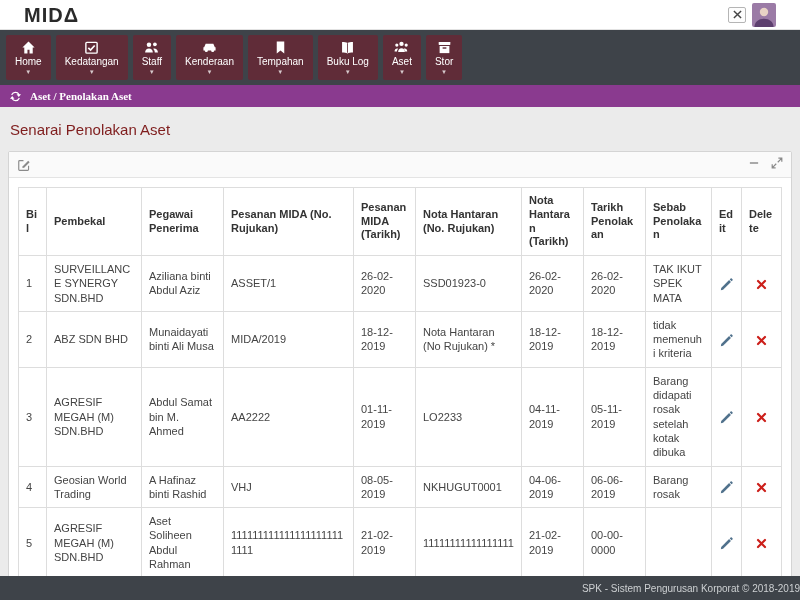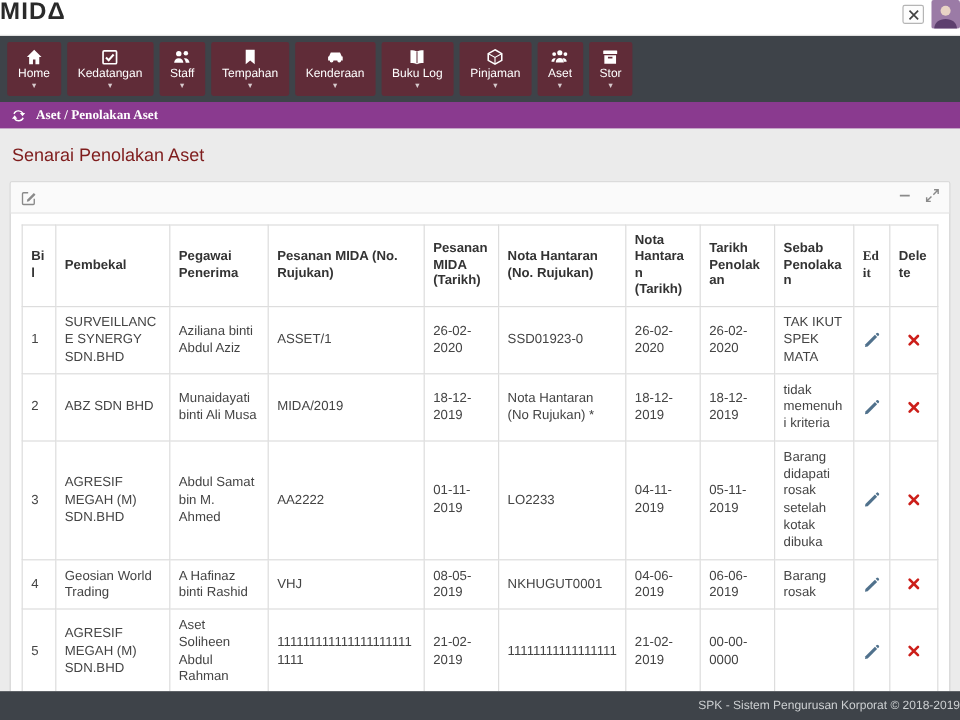--- a/index.html
+++ b/index.html
@@ -7,21 +7,21 @@
   body {
     width:800px; height:600px; overflow:hidden;
     font-family:"Liberation Sans", sans-serif;
     background:#ebebeb;
   }
   .app { display:flex; flex-direction:column; height:600px; }
 
   
   .topbar {
     flex:0 0 30px; background:#fff; border-bottom:1px solid #e2e2e2;
-    display:flex; align-items:flex-start; justify-content:space-between; padding:0 0;
+    display:flex; align-items:center; justify-content:space-between; padding:0 24px;
   }
   .logo { font-size:20px; font-weight:bold; color:#2a2a2a; letter-spacing:1px; line-height:1; }
   .topbar-right { display:flex; align-items:center; gap:6px; }
   .close-btn {
     width:18px; height:16px; border:1px solid #b5b5b5; background:#fdfdfd; border-radius:2px;
     display:flex; align-items:center; justify-content:center; padding:0; cursor:pointer;
   }
   .avatar { width:24px; height:24px; border-radius:2px; overflow:hidden; cursor:pointer; }
 
   
@@ -69,21 +69,21 @@
   th { font-weight:bold; color:#333; background:#fff; line-height:1.25; }
   td { color:#444; line-height:1.3; }
   th:nth-child(1), td:nth-child(1){ width:28px; }
   th:nth-child(2), td:nth-child(2){ width:95px; }
   th:nth-child(3), td:nth-child(3){ width:82px; }
   th:nth-child(4), td:nth-child(4){ width:130px; }
   th:nth-child(5), td:nth-child(5){ width:62px; }
   th:nth-child(6), td:nth-child(6){ width:106px; }
   th:nth-child(7), td:nth-child(7){ width:62px; }
   th:nth-child(8), td:nth-child(8){ width:62px; }
-  th:nth-child(10), td:nth-child(10){ width:30px;font-family:Liberation Serif, serif; }
+  th:nth-child(10), td:nth-child(10){ width:30px; }
   th:nth-child(11), td:nth-child(11){ width:40px; }
   td.cell-action { text-align:center; }
   .act { display:inline-flex; cursor:pointer; vertical-align:middle; }
 
   
   .footer {
     flex:0 0 24px; background:var(--nav-bg,#3e4349);
     display:flex; align-items:center; justify-content:flex-end;
   }
   .footer span { color:#cdd0d2; font-size:10px; }
@@ -141,53 +141,43 @@
             <circle cx="11.6" cy="4.6" r="2"></circle>
             <path d="M10.8 9.1c2.2.1 3.9 1.6 4.1 4.1h-3.4c-.1-1.6-.7-3-1.8-3.9z"></path>
           </svg>
         </span>
         <span class="nav-label">Staff</span>
         <span class="nav-caret">▾</span>
       </div>
       <div class="nav-item">
         <span class="nav-ic">
           <svg viewBox="0 0 16 16" width="15" height="15">
+            <path fill="#fff" d="M2.3 7.6 3.9 4h8.2l1.6 3.6h.8v3.6h-1.4a1.7 1.7 0 0 1-3.4 0H6.3a1.7 1.7 0 0 1-3.4 0H1.5V7.6z"></path>
+          </svg>
+        </span>
+        <span class="nav-label">Kenderaan</span>
+        <span class="nav-caret">▾</span>
+      </div>
+      <div class="nav-item">
+        <span class="nav-ic">
+          <svg viewBox="0 0 16 16" width="15" height="15">
             <path fill="#fff" d="M4 1.5h8v13l-4-3.3-4 3.3z"></path>
           </svg>
         </span>
         <span class="nav-label">Tempahan</span>
-        <span class="nav-caret">▾</span>
-      </div>
-      <div class="nav-item">
-        <span class="nav-ic">
-          <svg viewBox="0 0 16 16" width="15" height="15">
-            <path fill="#fff" d="M2.3 7.6 3.9 4h8.2l1.6 3.6h.8v3.6h-1.4a1.7 1.7 0 0 1-3.4 0H6.3a1.7 1.7 0 0 1-3.4 0H1.5V7.6z"></path>
-          </svg>
-        </span>
-        <span class="nav-label">Kenderaan</span>
         <span class="nav-caret">▾</span>
       </div>
       <div class="nav-item">
         <span class="nav-ic">
           <svg viewBox="0 0 16 16" width="15" height="15">
             <path fill="#fff" d="M8 3.2C6.7 2.3 4.7 2 2.2 2v11.3c2.5 0 4.5.3 5.8 1.2 1.3-.9 3.3-1.2 5.8-1.2V2c-2.5 0-4.5.3-5.8 1.2z"></path>
             <path stroke="#602c38" stroke-width=".9" d="M8 3.4v10.2"></path>
           </svg>
         </span>
         <span class="nav-label">Buku Log</span>
-        <span class="nav-caret">▾</span>
-      </div>
-      <div class="nav-item">
-        <span class="nav-ic">
-          <svg viewBox="0 0 16 16" width="15" height="15">
-            <path fill="none" stroke="#fff" stroke-width="1.4" d="M8 1.6 14 5v6L8 14.4 2 11V5z"></path>
-            <path fill="none" stroke="#fff" stroke-width="1" d="M2.2 5.2 8 8.4l5.8-3.2M8 8.4V14"></path>
-          </svg>
-        </span>
-        <span class="nav-label">Pinjaman</span>
         <span class="nav-caret">▾</span>
       </div>
       <div class="nav-item">
         <span class="nav-ic">
           <svg viewBox="0 0 16 16" width="15" height="15" fill="#fff">
             <circle cx="8" cy="4.2" r="2.3"></circle>
             <path d="M4.4 12.8c0-2.3 1.5-3.9 3.6-3.9s3.6 1.6 3.6 3.9z"></path>
             <circle cx="3" cy="5.4" r="1.7"></circle>
             <path d="M.6 12.2c0-1.9 1.1-3.1 2.7-3.1.4 0 .8.1 1.1.2-.8.8-1.2 1.7-1.3 2.9z"></path>
             <circle cx="13" cy="5.4" r="1.7"></circle>

